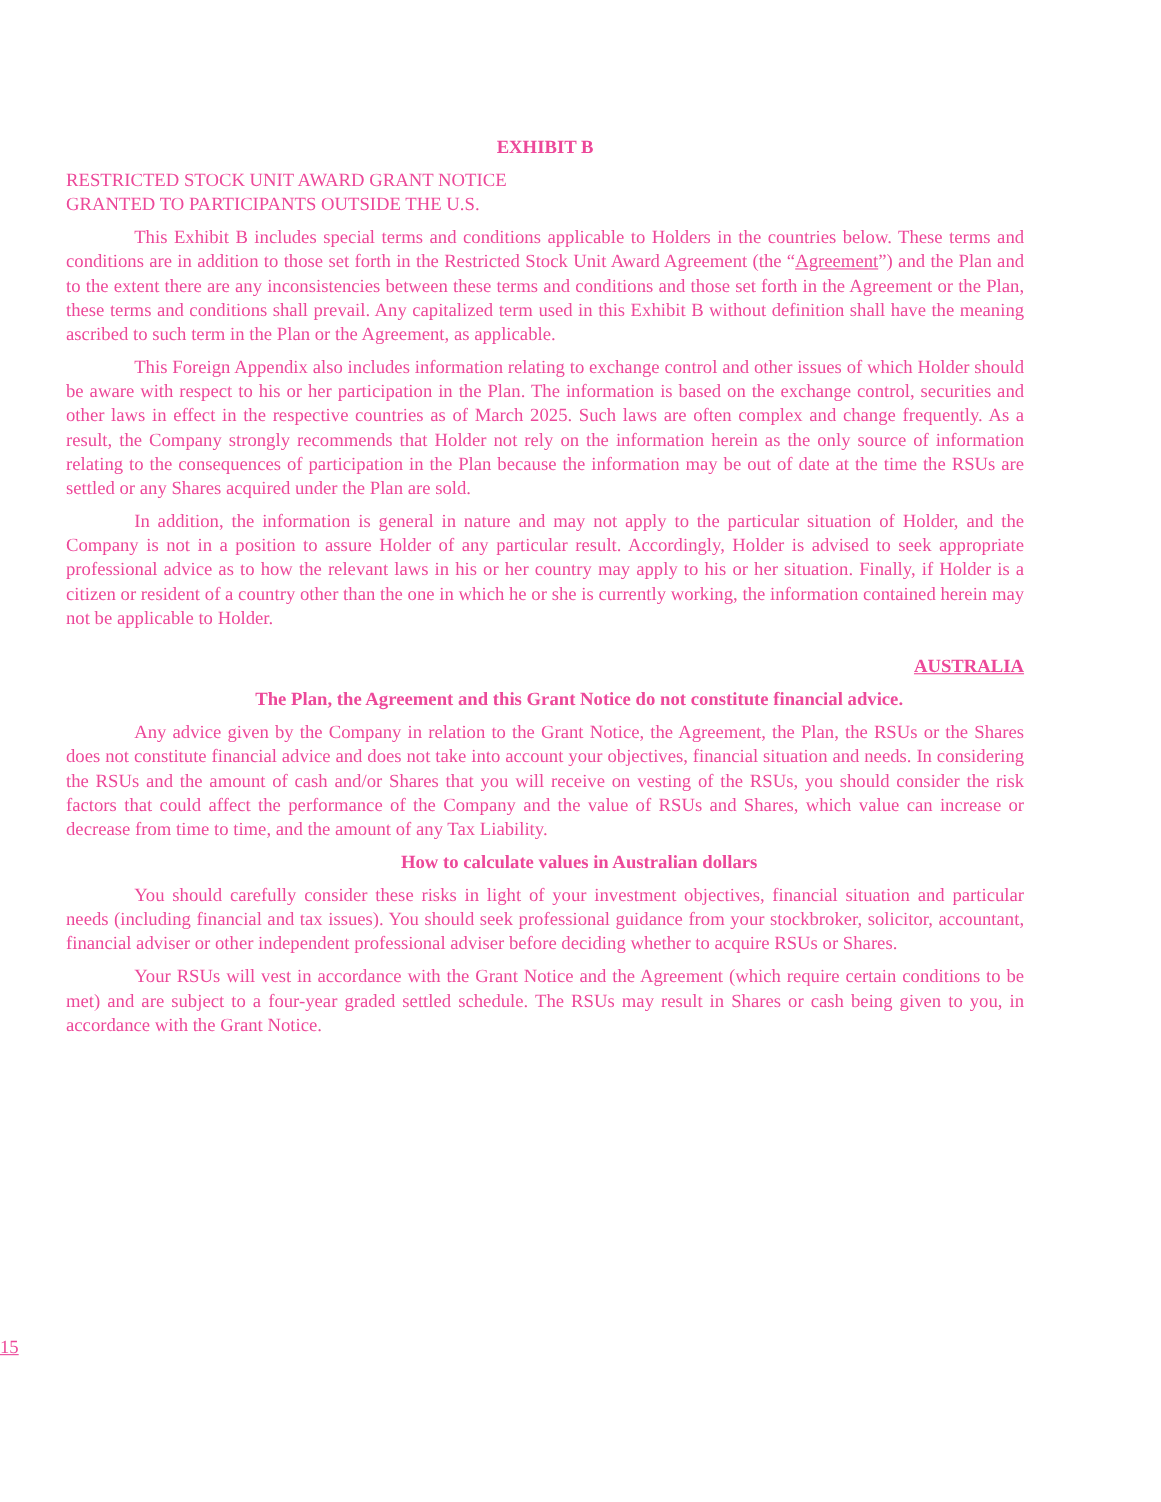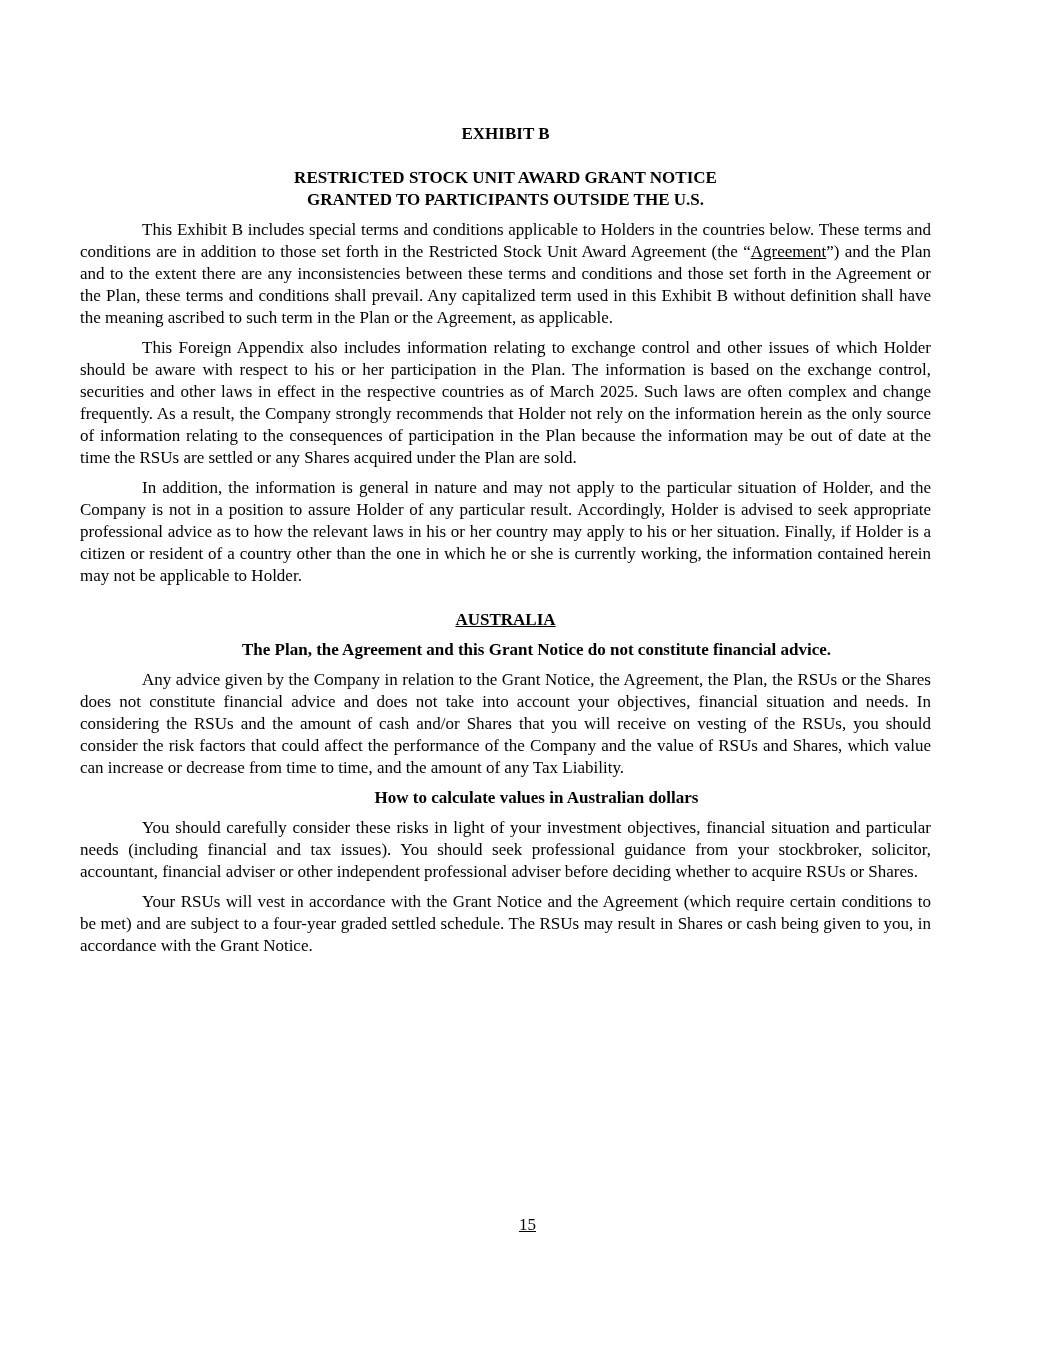--- a/index.html
+++ b/index.html
@@ -2,58 +2,57 @@
 <html><head>
 <meta charset="utf-8">
 <style>
   * { margin: 0; padding: 0; box-sizing: border-box; }
   html, body { background: #ffffff; }
   .page {
     position: relative;
     width: 1055px;
     height: 1365px;
     background: #ffffff;
-    color: #000000;
+    color: #ec4899;
     font-family: "Liberation Serif", "DejaVu Serif", serif;
     font-size: 17px;
     line-height: 22px;
-    padding: 123px 124px 0 80px;
+    padding: 123px 124px 0 60px;
     overflow: hidden;
   }
   .exhibit-heading {
     text-align: center;
     font-weight: bold;
   }
   .title-block {
-    margin-top: 22px;
-    text-align: center;
-    font-weight: bold;
+    margin-top: 8px;
+    font-weight: normal;
   }
   p.body {
     margin-top: 8px;
     text-align: justify;
     text-indent: 62px;
   }
   p.body.bold-line {
     font-weight: bold;
     text-align: center;
   }
   .section-heading {
     margin-top: 22px;
-    text-align: center;
+    text-align: right;
     font-weight: bold;
   }
   .section-heading .underline-text { text-decoration: underline; }
   .underline { text-decoration: underline; }
   .page-number {
     position: absolute;
     left: 0;
     right: 0;
     top: 1214px;
-    text-align: center;
+    text-align: left;
     text-decoration: underline;
   }
 </style>
 </head>
 <body>
 
 <div class="page">
 
   <div class="exhibit-heading">EXHIBIT B</div>
 

